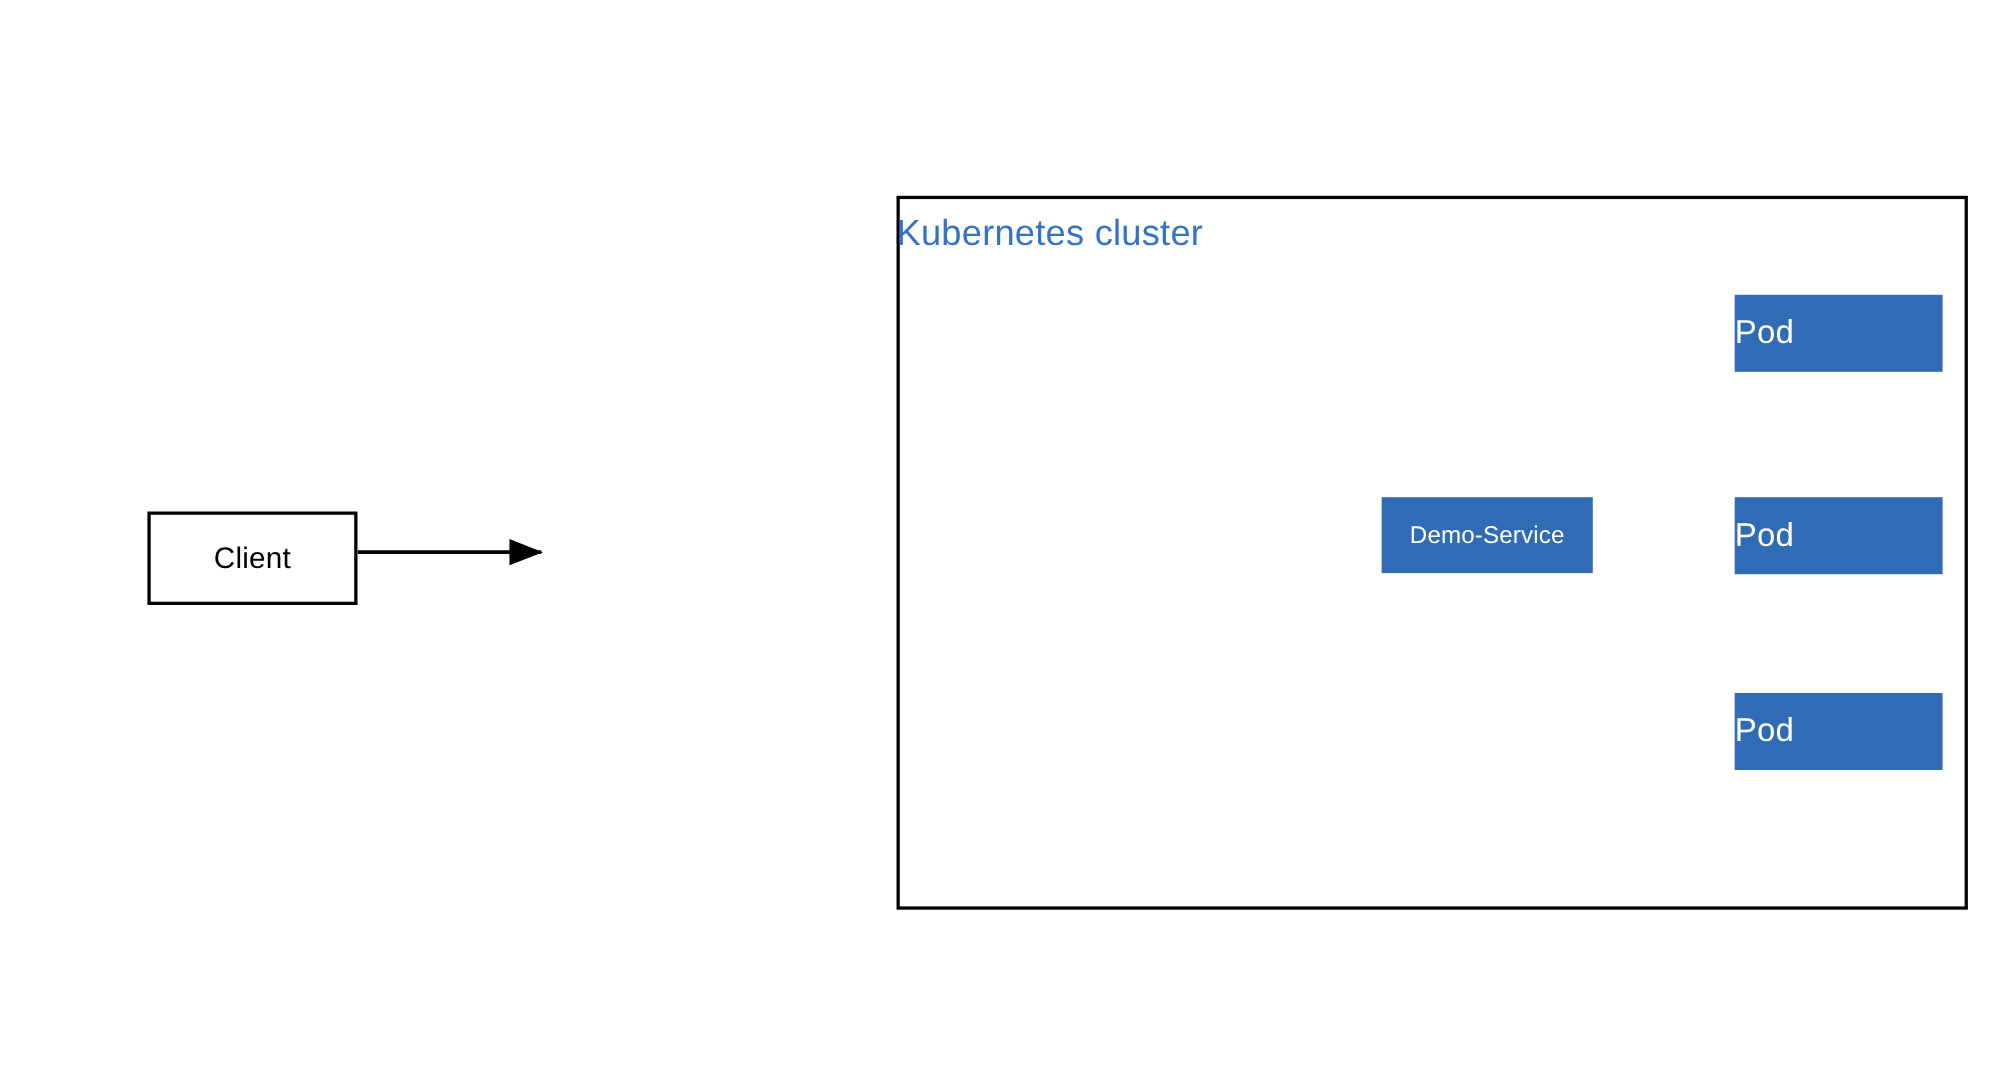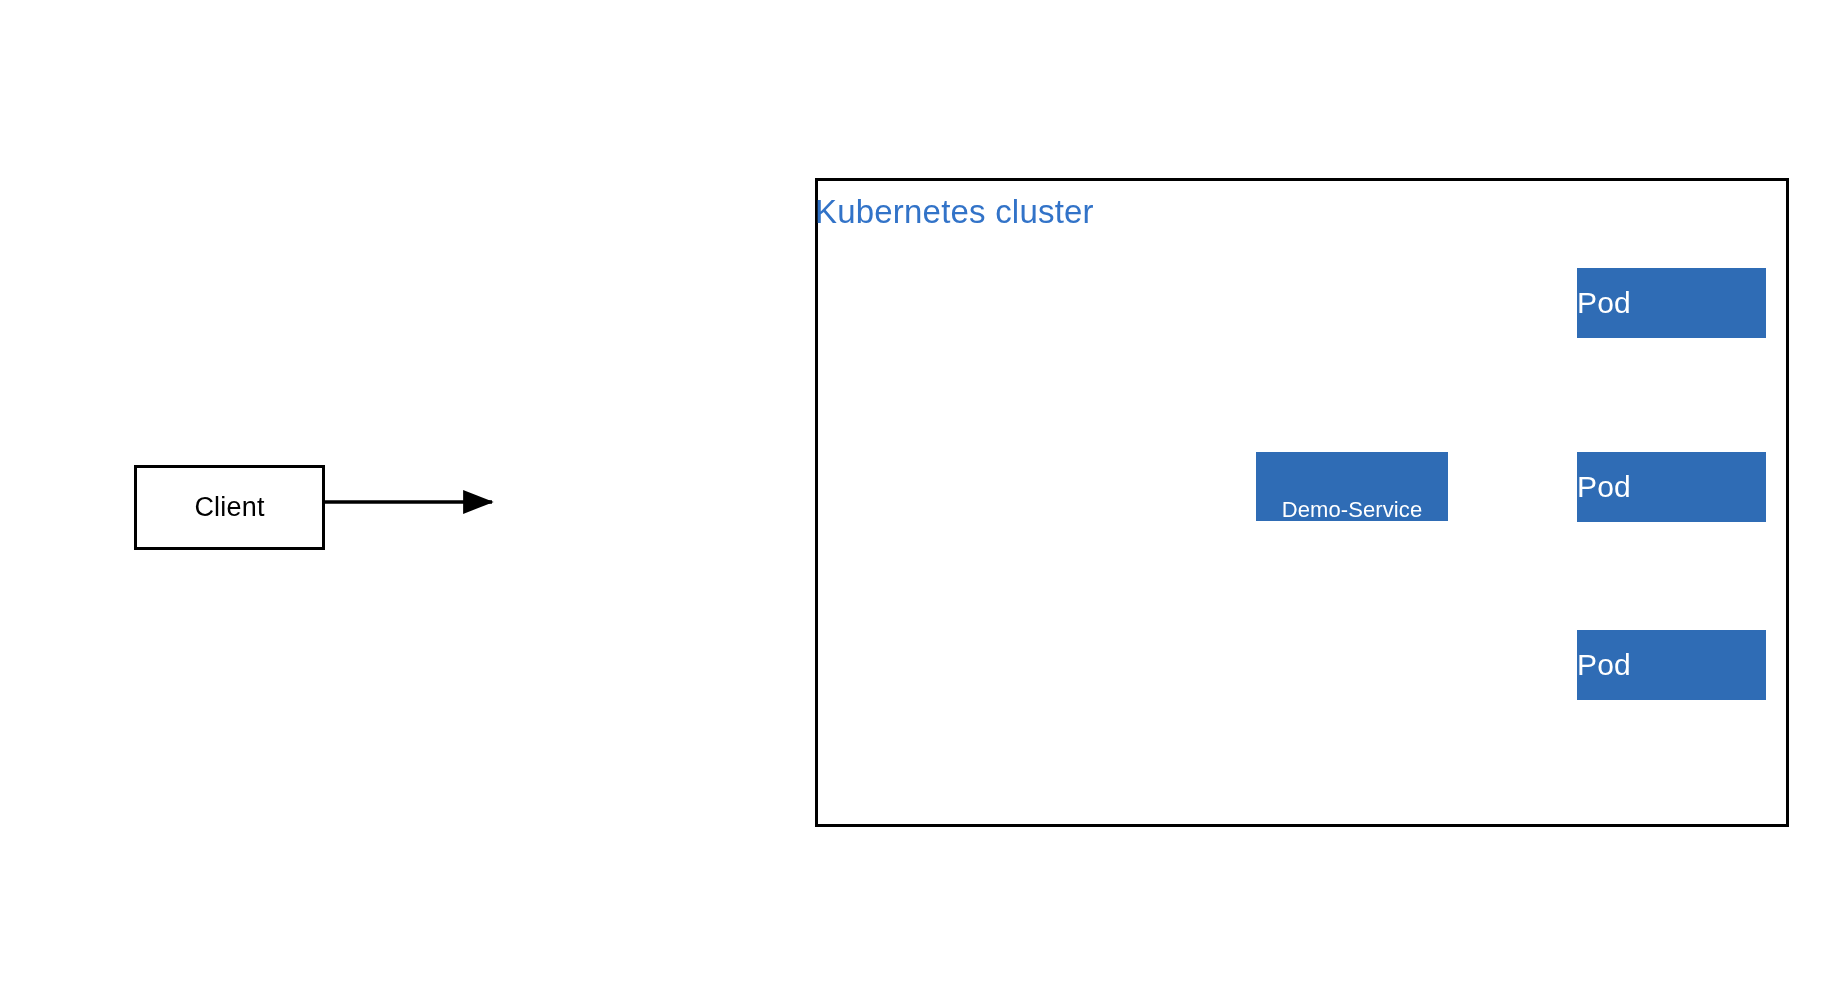--- a/index.html
+++ b/index.html
@@ -69,21 +69,21 @@
   }
   
   .service-node {
     position: absolute;
     left: 1256px;
     top: 452px;
     width: 192px;
     height: 69px;
     background: #2f6cb5;
     display: flex;
-    align-items: flex-end;
+    align-items: center;
     justify-content: center;
   }
   .service-label {
     font-size: 22px;
     color: #ffffff;
     line-height: 1;
     letter-spacing: 0.1px;
   }
   
   .pod-node {

